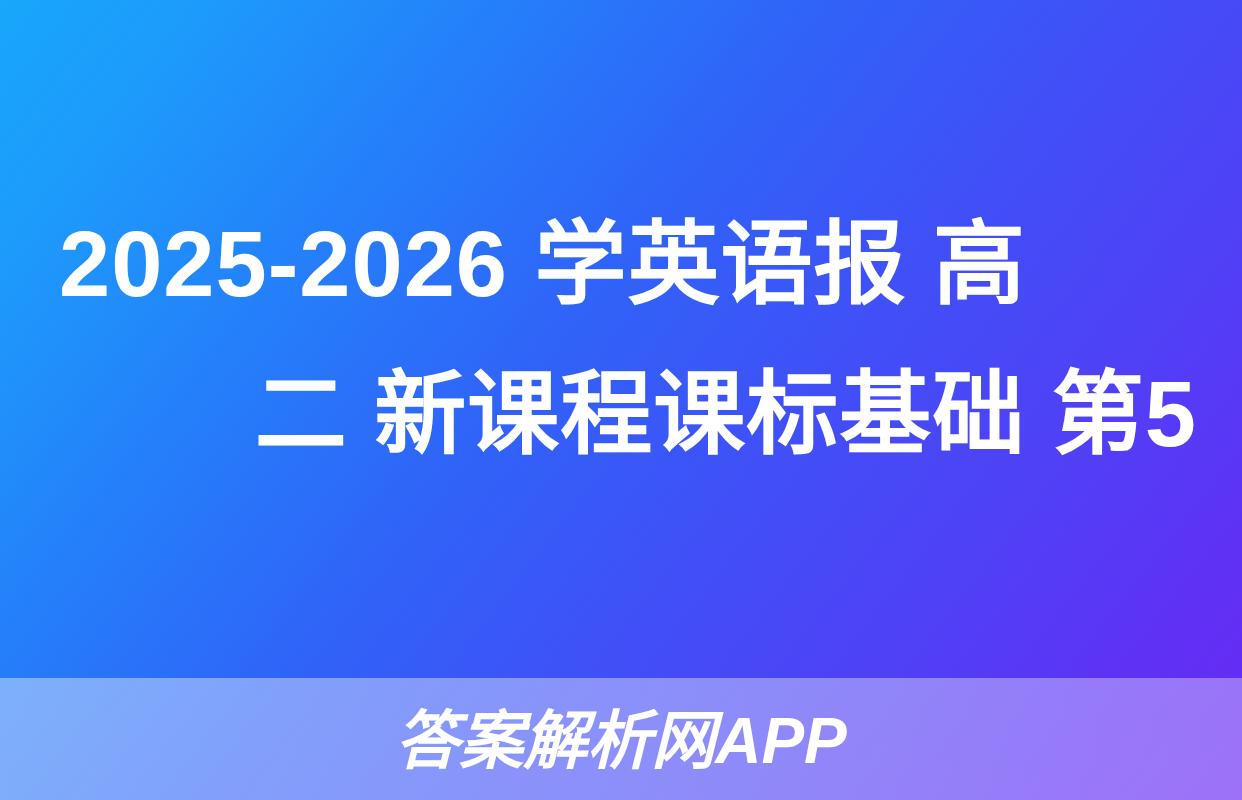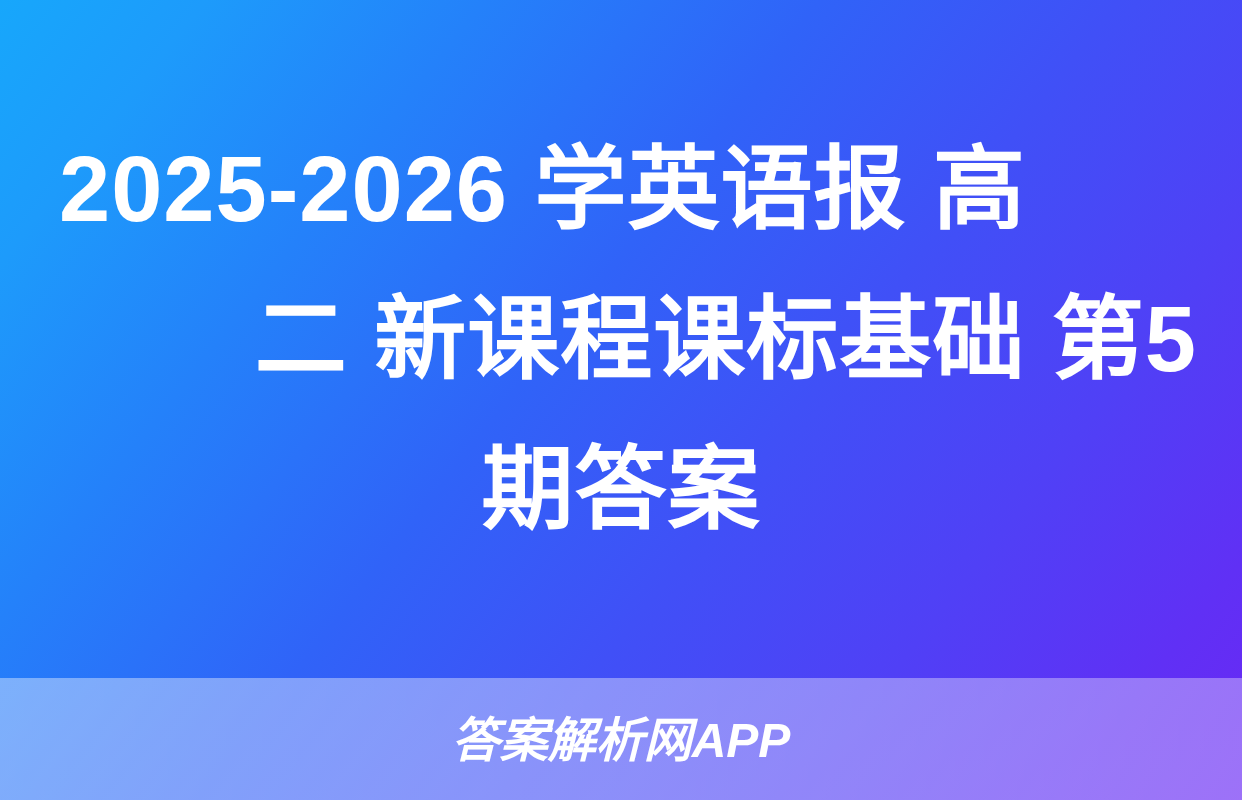--- a/index.html
+++ b/index.html
@@ -72,38 +72,37 @@
       rgba(255,255,255,0.40) 0%,
       rgba(255,255,255,0.38) 50%,
       rgba(255,255,255,0.34) 100%);
     display: flex;
     align-items: center;
     justify-content: center;
   }
 
   #watermark-text {
     color: #ffffff;
-    font-size: 48px;
+    font-size: 64px;
     line-height: 48px;
     font-weight: 700;
     font-style: italic;
     letter-spacing: 0px;
     white-space: nowrap;
     font-family: "Liberation Sans", "DejaVu Sans", sans-serif;
     transform: translateY(2px);
   }
 </style>
 </head>
 <body>
 
 <div id="banner">
 
   <div id="title-block">
     <span class="title-line line-1">2025-2026 学英语报 高</span>
     <span class="title-line line-2">二 新课程课标基础 第5</span>
-    <span class="title-line line-3">期答案</span>
   </div>
 
   <div id="watermark-band">
     <span id="watermark-text">答案解析网APP</span>
   </div>
 
 </div>
 
 </body></html>

